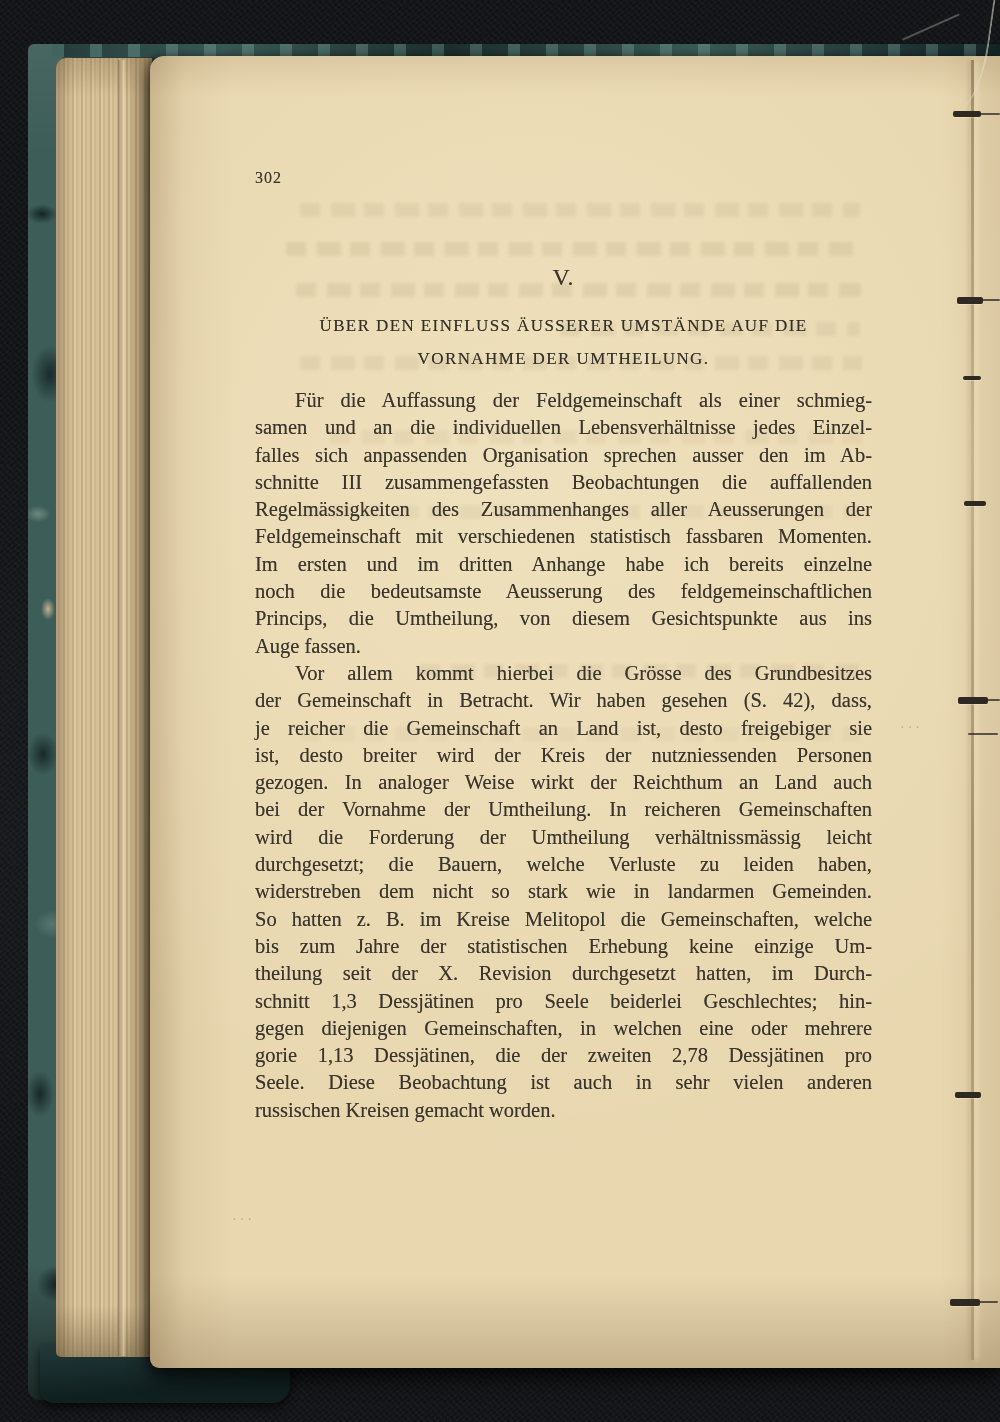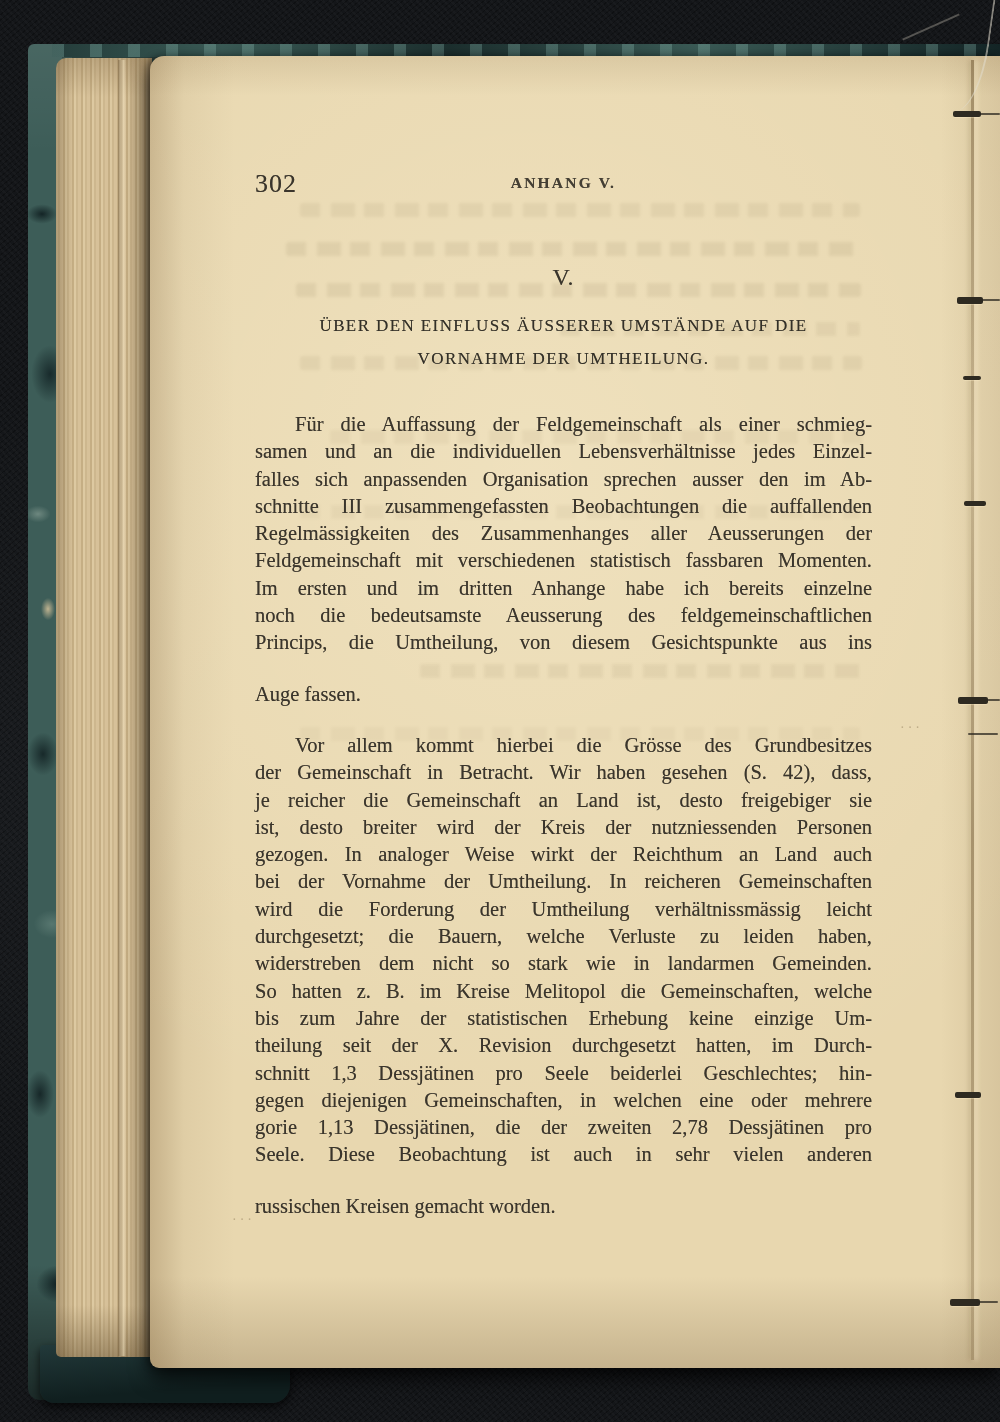--- a/index.html
+++ b/index.html
@@ -90,28 +90,28 @@
     position:absolute;left:946px;top:-8px;width:40px;height:120px;
     border-right:2px solid rgba(225,220,205,0.55);
     border-radius:0 0 60% 0;transform:rotate(8deg);
   }
   .thread2{
     position:absolute;left:900px;top:26px;width:62px;height:2px;
     background:rgba(205,200,185,0.35);transform:rotate(-24deg);
   }
   
   .txt{position:absolute;color:var(--ink);text-shadow:0 0 0.5px rgba(58,53,44,0.55);}
-  .pagenum{left:255px;top:169px;font-size:26px;letter-spacing:1px;}
+  .pagenum{left:255px;top:169px;font-size:16px;letter-spacing:1px;}
   .runhead{left:255px;top:174px;width:617px;text-align:center;font-size:15.5px;letter-spacing:2.2px;font-weight:bold;color:#443f34;}
   .secnum{left:255px;top:264px;width:617px;text-align:center;font-size:24px;letter-spacing:1px;}
   .title{left:243px;top:310px;width:641px;text-align:center;font-size:17px;line-height:32.5px;letter-spacing:1.4px;color:#333028;}
   .body{left:255px;top:387px;width:617px;font-size:20.5px;line-height:27.3px;}
   .bl{white-space:nowrap;text-align:justify;text-align-last:justify;}
-  .bl.ind{text-indent:40px;margin-top:24px;}
-  .bl.pend{text-align-last:left;margin-top:24px;}
+  .bl.ind{text-indent:40px;}
+  .bl.pend{text-align-last:left;}
 </style>
 </head>
 <body>
 
 <div id="stage">
 
   <div class="cover-left"></div>
   <div class="cover-corner"></div>
   <div class="cover-top"></div>
 
@@ -143,21 +143,20 @@
   <div class="stitch" style="left:955px;top:1092px;width:26px;height:6px"></div>
   <div class="stitch" style="left:950px;top:1299px;width:30px;height:7px"></div>
   <div class="tail" style="left:976px;top:1301px;width:22px;height:2px"></div>
   <div class="dots" style="left:900px;top:720px">···</div>
   <div class="dots" style="left:232px;top:1212px">···</div>
 
   <div class="thread"></div>
   <div class="thread2"></div>
 
   <div class="txt pagenum">302</div>
-  <div class="txt runhead">ANHANG V.</div>
   <div class="txt secnum">V.</div>
   <div class="txt title">
     <div>ÜBER DEN EINFLUSS ÄUSSERER UMSTÄNDE AUF DIE</div>
     <div>VORNAHME DER UMTHEILUNG.</div>
   </div>
   <div class="txt body">
       <div class="bl ind">Für die Auffassung der Feldgemeinschaft als einer schmieg-</div>
       <div class="bl">samen und an die individuellen Lebensverhältnisse jedes Einzel-</div>
       <div class="bl">falles sich anpassenden Organisation sprechen ausser den im Ab-</div>
       <div class="bl">schnitte III zusammengefassten Beobachtungen die auffallenden</div>

